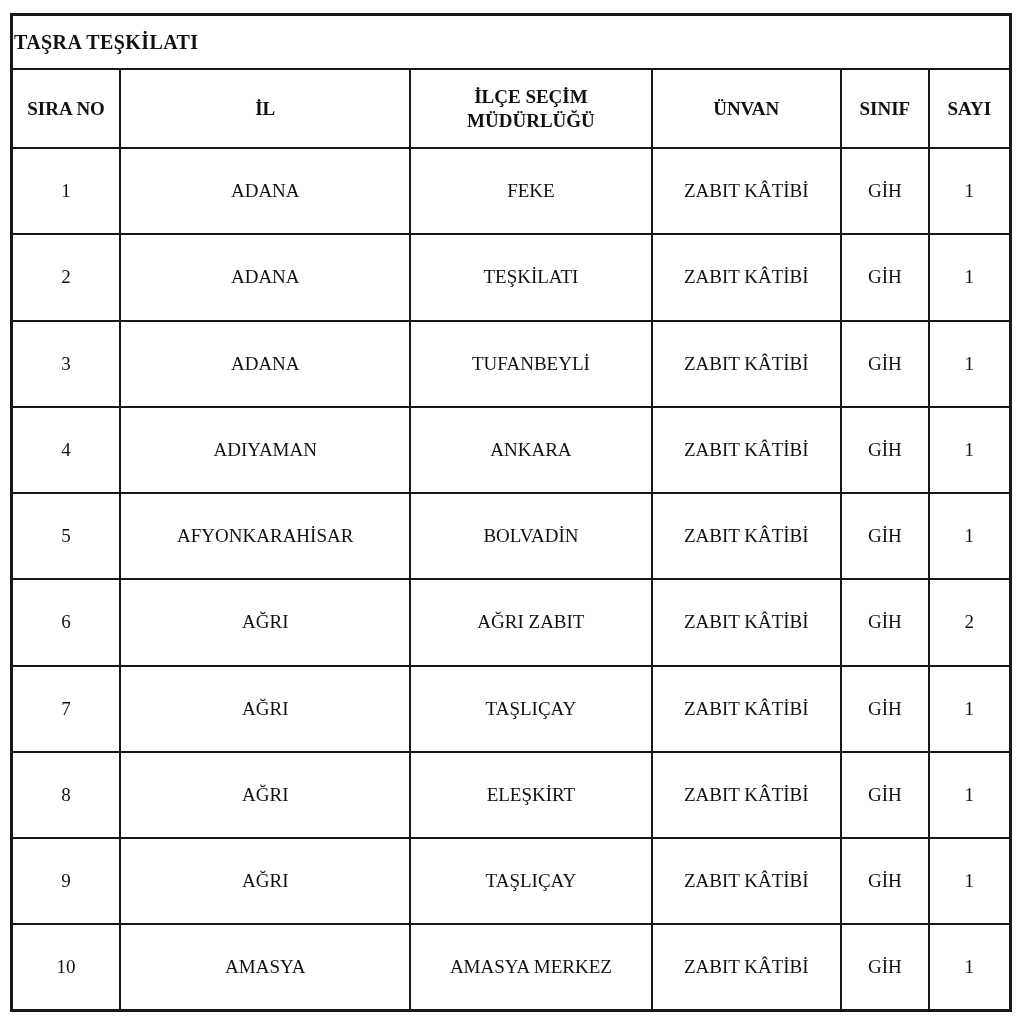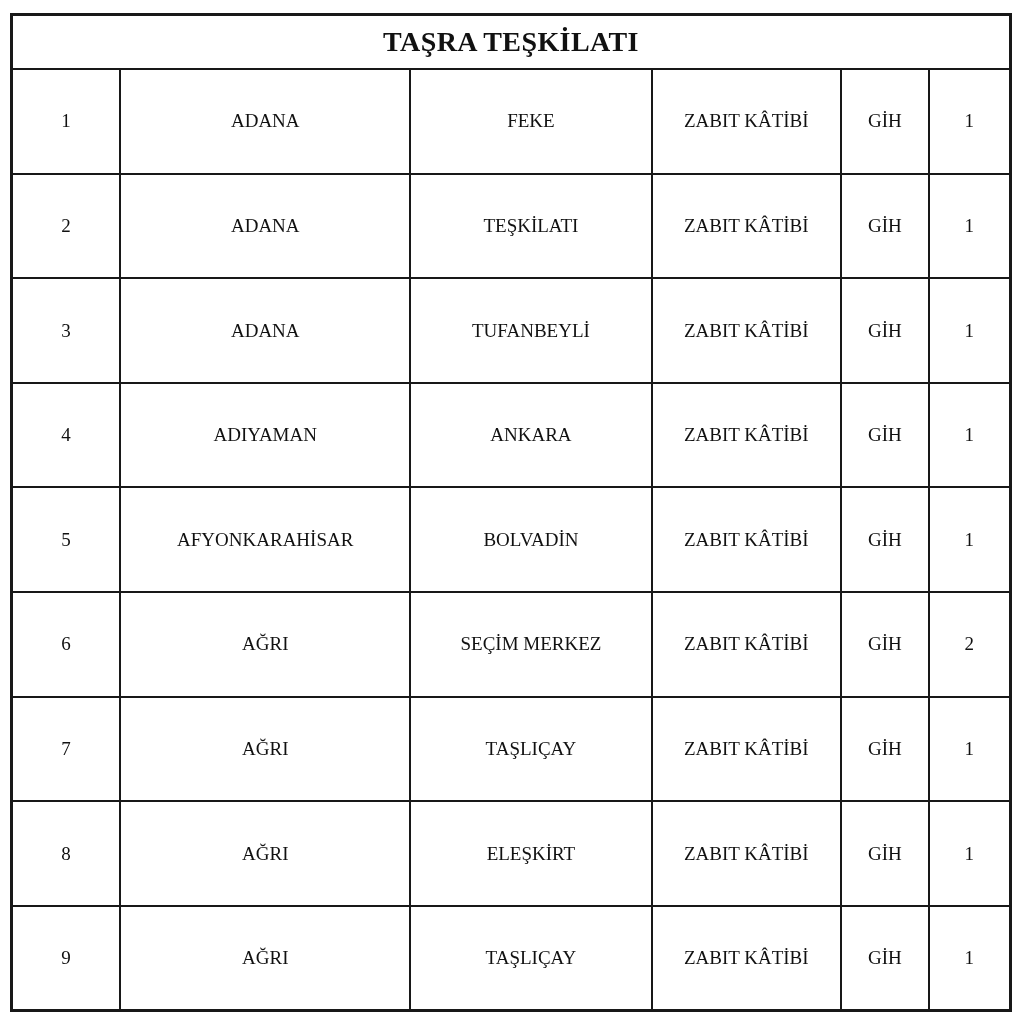--- a/index.html
+++ b/index.html
@@ -28,24 +28,23 @@
     table-layout: fixed;
     background: #ffffff;
   }
   table.staff-table, table.staff-table td, table.staff-table th {
     border: 2px solid #181818;
   }
   table.staff-table {
     border-width: 3px;
   }
   td.title-cell {
-    text-align: center;
     vertical-align: middle;
     font-weight: bold;
-    font-size: 28px;
+    font-size: 20px;
     letter-spacing: 0.4px;
     height: 50px;
   }
   tr.header-row th {
     text-align: center;
     vertical-align: middle;
     font-weight: bold;
     font-size: 19px;
     height: 73px;
     padding: 2px 4px;
@@ -73,20 +72,28 @@
       <col style="width:10.88%">
       <col style="width:29.04%">
       <col style="width:24.15%">
       <col style="width:18.96%">
       <col style="width:8.78%">
       <col style="width:8.19%">
     </colgroup>
     <thead>
       <tr>
         <td class="title-cell" colspan="6">TAŞRA TEŞKİLATI</td>
+      </tr>
+      <tr class="header-row">
+        <th>SIRA NO</th>
+        <th>İL</th>
+        <th>İLÇE SEÇİM MÜDÜRLÜĞÜ</th>
+        <th>ÜNVAN</th>
+        <th>SINIF</th>
+        <th>SAYI</th>
       </tr>
     </thead>
     <tbody id="table-body">
         <tr class="data-row">
           <td class="c-center">1</td>
           <td class="c-left">ADANA</td>
           <td class="c-left">FEKE</td>
           <td class="c-left">ZABIT KÂTİBİ</td>
           <td class="c-left">GİH</td>
           <td class="c-center">1</td>
@@ -119,21 +126,21 @@
           <td class="c-center">5</td>
           <td class="c-left">AFYONKARAHİSAR</td>
           <td class="c-left">BOLVADİN</td>
           <td class="c-left">ZABIT KÂTİBİ</td>
           <td class="c-left">GİH</td>
           <td class="c-center">1</td>
         </tr>
         <tr class="data-row">
           <td class="c-center">6</td>
           <td class="c-left">AĞRI</td>
-          <td class="c-left">SEÇİM MERKEZ</td>
+          <td class="c-left">AĞRI ZABIT</td>
           <td class="c-left">ZABIT KÂTİBİ</td>
           <td class="c-left">GİH</td>
           <td class="c-center">2</td>
         </tr>
         <tr class="data-row">
           <td class="c-center">7</td>
           <td class="c-left">AĞRI</td>
           <td class="c-left">TAŞLIÇAY</td>
           <td class="c-left">ZABIT KÂTİBİ</td>
           <td class="c-left">GİH</td>
@@ -148,15 +155,23 @@
           <td class="c-center">1</td>
         </tr>
         <tr class="data-row">
           <td class="c-center">9</td>
           <td class="c-left">AĞRI</td>
           <td class="c-left">TAŞLIÇAY</td>
           <td class="c-left">ZABIT KÂTİBİ</td>
           <td class="c-left">GİH</td>
           <td class="c-center">1</td>
         </tr>
+        <tr class="data-row">
+          <td class="c-center">10</td>
+          <td class="c-left">AMASYA</td>
+          <td class="c-left">AMASYA MERKEZ</td>
+          <td class="c-left">ZABIT KÂTİBİ</td>
+          <td class="c-left">GİH</td>
+          <td class="c-center">1</td>
+        </tr>
       </tbody>
   </table>
 </div>
 
 </body></html>

